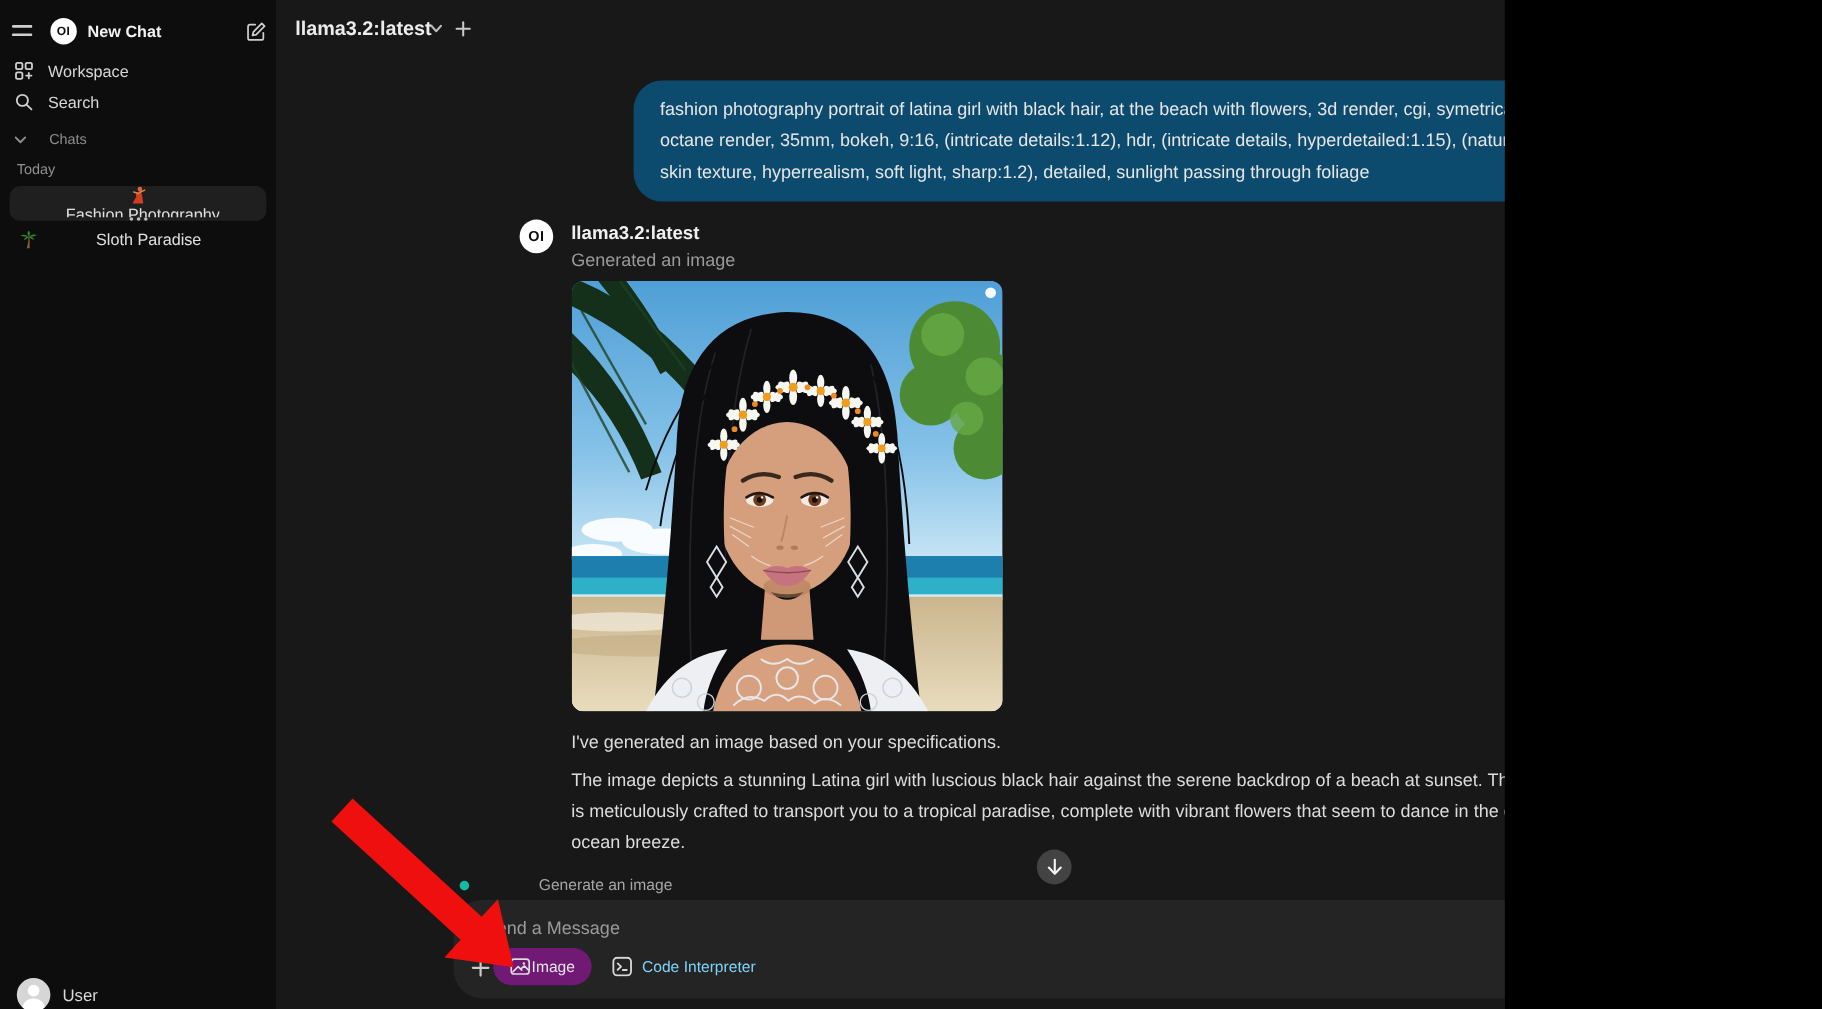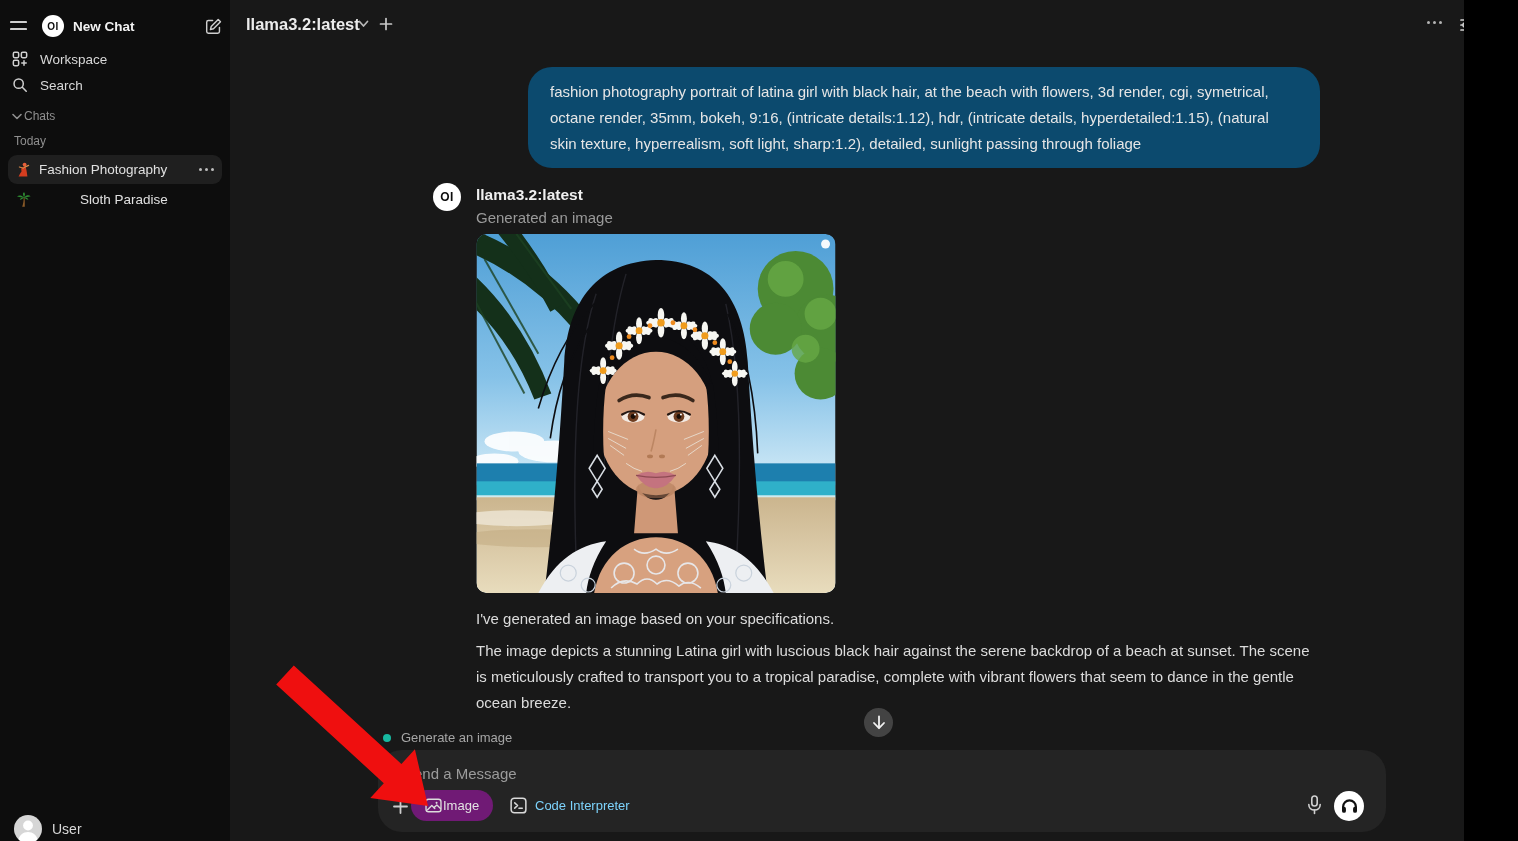--- a/index.html
+++ b/index.html
@@ -1,33 +1,33 @@
 <!DOCTYPE html>
 <html><head>
 <meta charset="utf-8">
 <style>
   * { margin:0; padding:0; box-sizing:border-box; }
   html,body { background:#000; }
   #app {
-    position:relative; width:1464px; height:841px; overflow:hidden;
+    position:relative; width:1254px; height:841px; overflow:hidden;
     background:#181818; color:#ececec;
     font-family:"Liberation Sans","DejaVu Sans",sans-serif;
   }
   .abs { position:absolute; }
   svg { display:block; }
 
   
   #sidebar { left:0; top:0; width:230px; height:841px; background:#0d0d0d; }
   .side-row { position:absolute; display:flex; align-items:center; color:#d8d8d8; }
   .icon-btn { display:flex; align-items:center; justify-content:center; color:#cfcfcf; cursor:pointer; }
   .logo-circle { border-radius:50%; background:#ffffff; color:#0d0d0d; display:flex; align-items:center; justify-content:center; font-weight:800; letter-spacing:0.5px; }
   .side-label { font-size:13.5px; font-weight:500; }
   .dim-label { color:#8f8f8f; font-size:12px; font-weight:500; }
   .chat-item { position:absolute; left:8px; width:214px; height:29px; border-radius:9px; display:flex; align-items:center; padding:0 8px; cursor:pointer; }
-  .chat-item.selected { background:#1f1f1f; }
+  .chat-item.selected { background:#1f1f1f;flex-direction:column; }
   .chat-item .label { font-size:13.5px; color:#e0e0e0; margin-left:8px; flex:1; white-space:nowrap; overflow:hidden; }
   .dots3 { display:flex; gap:3px; }
   .dots3 i { width:3px; height:3px; border-radius:50%; background:#bdbdbd; }
   .avatar-sil { border-radius:50%; background:#d6d6d6; overflow:hidden; display:flex; align-items:flex-end; justify-content:center; }
 
   
   #model-name { left:246px; top:15px; font-size:16.5px; font-weight:600; color:#ececec; cursor:pointer; }
   #model-chevron { left:358px; top:20px; color:#b9b9b9; cursor:pointer; }
   #model-plus { left:379px; top:17px; color:#c9c9c9; cursor:pointer; }
   #hdr-ellipsis { left:1427px; top:21px; cursor:pointer; }
@@ -42,21 +42,21 @@
   #gen-image { left:476px; top:234px; width:360px; height:359px; border-radius:10px; overflow:hidden; cursor:pointer; }
   .para { left:476px; width:838px; font-size:15px; line-height:26px; color:#dcdcdc; }
   #para-1 { top:606px; }
   #para-2 { top:638px; }
   #para-3 { top:721px; color:#a9a9a9; }
 
   #scroll-btn { left:864px; top:708px; width:29px; height:29px; border-radius:50%; background:rgba(140,140,140,0.38); display:flex; align-items:center; justify-content:center; cursor:pointer; z-index:6; }
 
   
   #bottom-overlay { left:230px; top:748px; width:1288px; height:93px; background:#181818; z-index:4; }
-  #status-row { left:383px; top:730px; display:flex; align-items:center; z-index:5; }
+  #status-row { left:383px; top:730px; display:flex; align-items:center; z-index:5;gap:48px; }
   #status-dot { width:8px; height:8px; border-radius:50%; background:#17b8a0; }
   #status-text { margin-left:10px; font-size:13px; color:#a6a6a6; }
   #composer { left:378px; top:750px; width:1008px; height:82px; background:#242424; border-radius:24px; z-index:5; }
   #msg-input { position:absolute; left:26px; top:9px; width:880px; height:28px; background:transparent; border:none; outline:none; color:#ececec; font-size:15px; font-family:inherit; }
   #msg-input::placeholder { color:#9b9b9b; opacity:1; }
   #plus-btn { position:absolute; left:7px; top:41px; width:30px; height:30px; }
   #image-btn { position:absolute; left:33px; top:40px; height:31px; border-radius:999px; background:#701a75; display:flex; align-items:center; padding:0 14px; gap:1px; color:#e3e3e3; cursor:pointer; }
   #image-btn .lbl { font-size:13px; font-weight:500; }
   #code-btn { position:absolute; left:124px; top:40px; height:31px; display:flex; align-items:center; padding:0 8px; gap:8px; color:#7dd3fc; cursor:pointer; }
   #code-btn .lbl { font-size:13px; font-weight:500; }
@@ -114,21 +114,21 @@
       </span>
       <span class="side-label" style="margin-left:12px;">Search</span>
     </div>
 
     <div class="side-row" style="left:12px; top:108px; height:16px; cursor:pointer;">
       <span class="icon-btn">
         <svg width="10" height="7" viewBox="0 0 10 7" fill="none" stroke="#8f8f8f" stroke-width="1.6" stroke-linecap="round" stroke-linejoin="round">
             <polyline points="1,1.5 5,5.5 9,1.5"></polyline>
           </svg>
       </span>
-      <span class="dim-label" style="margin-left:2px;">Chats</span>
+      <span class="dim-label" style="margin-left:19px;">Chats</span>
     </div>
 
     <div class="abs dim-label" style="left:14px; top:134px;">Today</div>
 
     <div class="chat-item selected" style="top:155px;">
       <span>
         <svg width="15" height="16" viewBox="0 0 15 16">
             <circle cx="8.6" cy="2.6" r="1.9" fill="#e8603a"></circle>
             <path d="M8 4.6 C5.2 5.4 4.8 7.4 5.6 9.2 C4.4 11 3.2 12.8 2.6 14.6 L11.4 14.6 C11 11.6 10.6 8 9.8 5.2 Z" fill="#d43d1f"></path>
             <path d="M8.2 5.4 L12.6 3.4" stroke="#d88a4a" stroke-width="1.2" stroke-linecap="round"></path>

